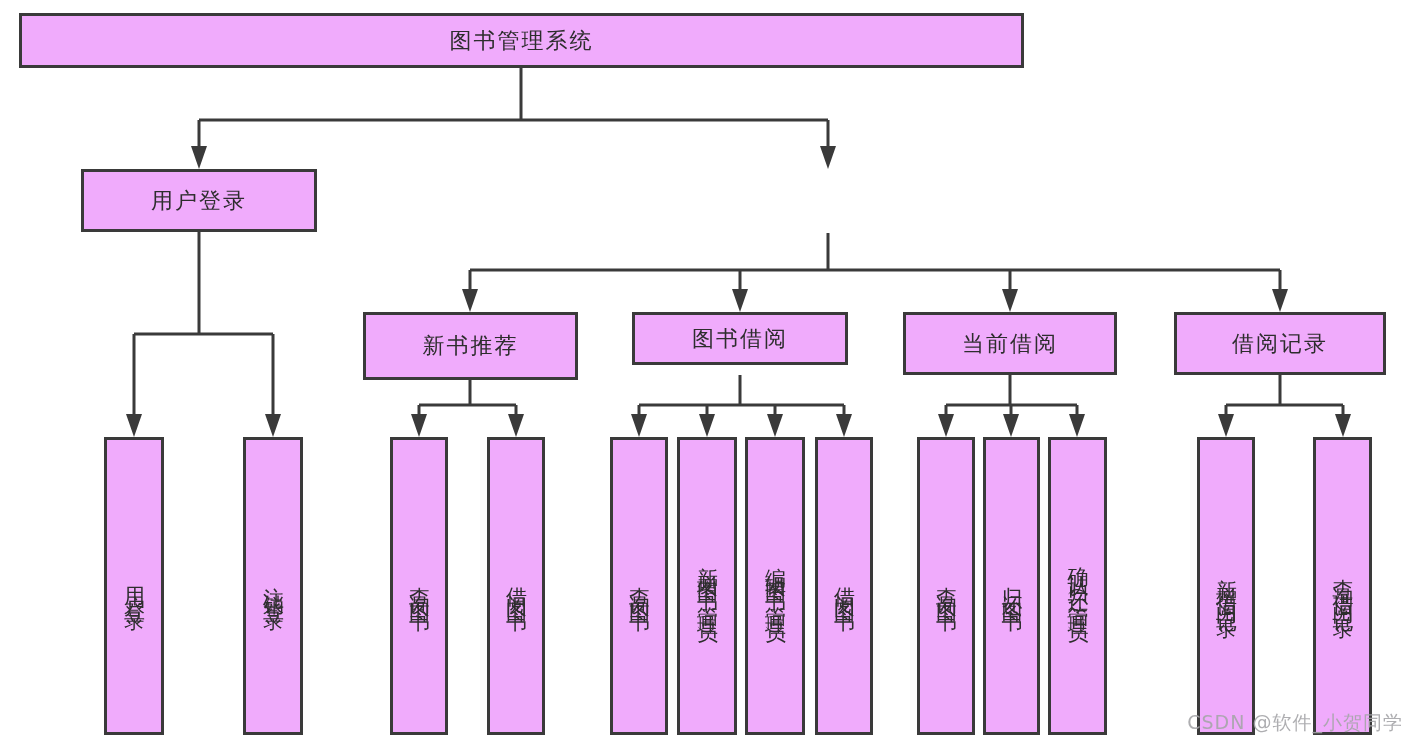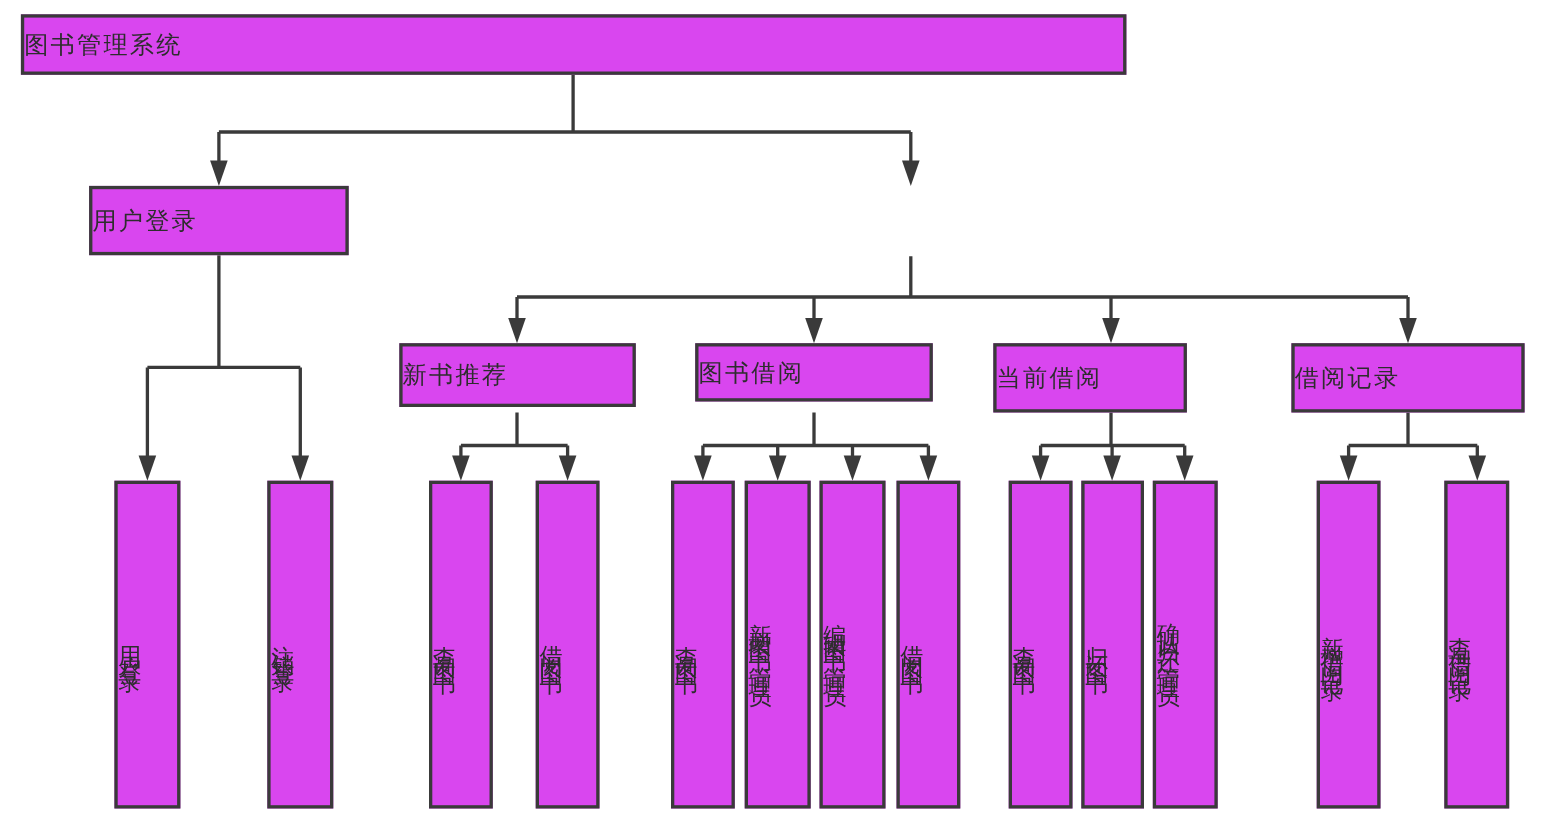--- a/index.html
+++ b/index.html
@@ -15,25 +15,25 @@
   }
 
   .connectors {
     position: absolute;
     left: 0; top: 0;
     z-index: 0;
   }
 
   .box {
     position: absolute;
-    background: #d946ef;
+    background: #f0abfc;
     border: 3px solid #3a3a3a;
     display: flex;
     align-items: center;
-    justify-content: flex-start;
+    justify-content: center;
     z-index: 1;
     color: #2d2d2d;
   }
 
   .box.h span {
     font-size: 22px;
     letter-spacing: 2px;
     white-space: nowrap;
   }
 
@@ -43,23 +43,23 @@
     font-size: 21px;
     letter-spacing: 8px;
     line-height: 1;
     white-space: nowrap;
   }
 
   
   .n-root   { left: 19px;   top: 13px;  width: 1005px; height: 55px; }
   .n-login  { left: 81px;   top: 169px; width: 236px;  height: 63px; }
   .n-mgmt   { left: 712px;  top: 169px; width: 233px;  height: 64px; }
-  .n-sec0   { left: 363px;  top: 312px; width: 215px;  height: 58px; }
+  .n-sec0   { left: 363px;  top: 312px; width: 215px;  height: 68px; }
   .n-sec1   { left: 632px;  top: 312px; width: 216px;  height: 53px; }
-  .n-sec2   { left: 903px;  top: 312px; width: 176px;  height: 63px; }
+  .n-sec2   { left: 903px;  top: 312px; width: 214px;  height: 63px; }
   .n-sec3   { left: 1174px; top: 312px; width: 212px;  height: 63px; }
 
   
   .leaf { top: 437px; height: 298px; }
   .l-a0 { left: 104px;  width: 60px; }
   .l-a1 { left: 243px;  width: 60px; }
   .l-b0 { left: 390px;  width: 58px; }
   .l-b1 { left: 487px;  width: 58px; }
   .l-c0 { left: 610px;  width: 58px; }
   .l-c1 { left: 677px;  width: 60px; }
@@ -188,14 +188,15 @@
     <span>确认归还（管理员）</span>
   </div>
 
   <div class="box v leaf l-e0">
     <span>新增借阅记录</span>
   </div>
   <div class="box v leaf l-e1">
     <span>查询借阅记录</span>
   </div>
 
+  <div class="watermark">CSDN @软件_小贺同学</div>
 
 </div>
 
 </body></html>

